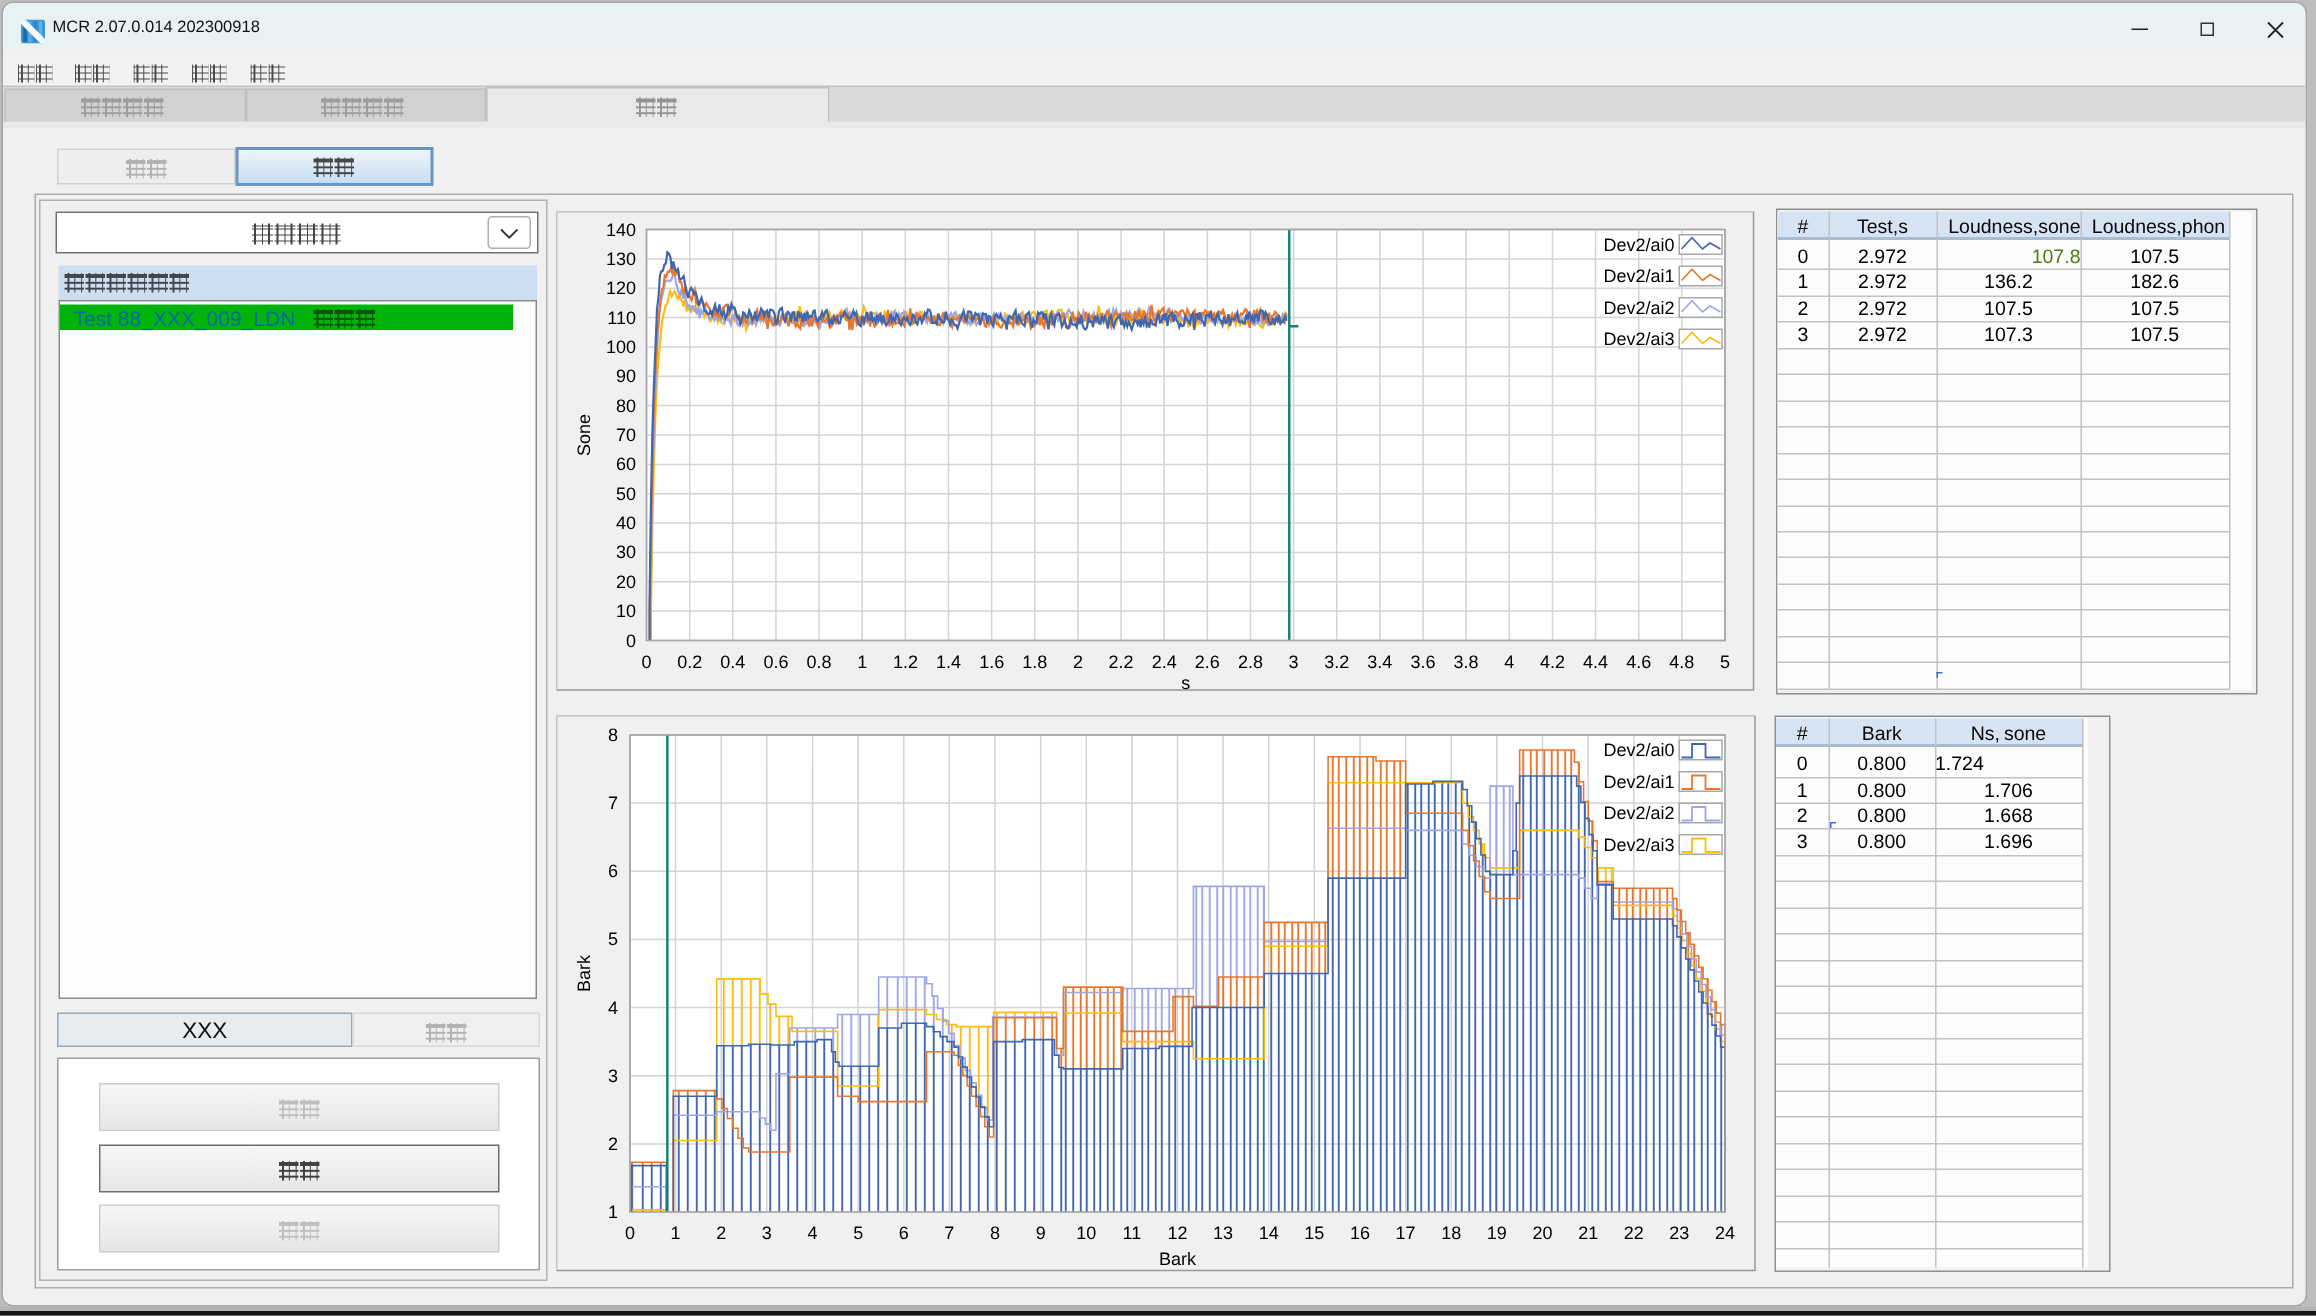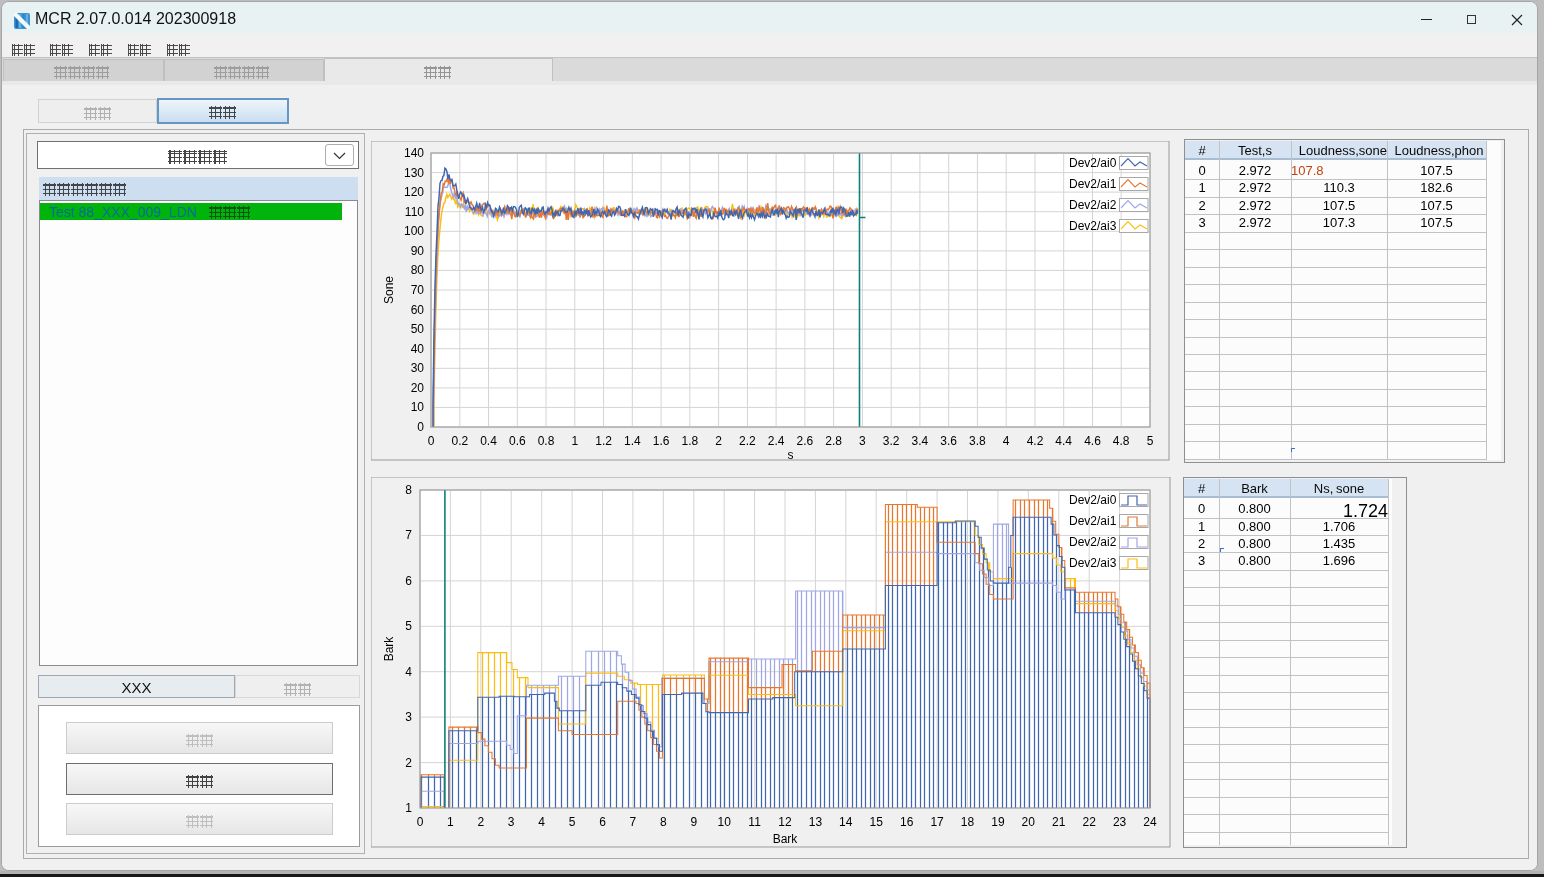--- a/index.html
+++ b/index.html
@@ -14,21 +14,21 @@
 <div class="abs" style="left:1px;top:1px;width:1537px;height:870px;background:#f0f0f0;border:1px solid #a5a5a5;border-radius:8px 8px 8px 8px;overflow:hidden">
 <div class="abs" style="left:0;top:0;width:100%;height:31px;background:#e9f2f3"></div>
 <svg class="abs" style="left:12px;top:11px" width="16" height="16" viewBox="0 0 16 16">
 <rect x="0" y="0" width="16" height="16" rx="2" fill="#3d95d5"></rect>
 <rect x="1.5" y="1" width="2.5" height="14" fill="#1f6aa8"></rect>
 <rect x="5" y="1" width="2" height="14" fill="#62b1e2"></rect>
 <rect x="8.5" y="1" width="2" height="14" fill="#2f87c4"></rect>
 <rect x="12" y="1" width="2" height="14" fill="#62b1e2"></rect>
 <polygon points="0,0 3,0 16,13 16,16 13,16 0,3" fill="#f2fafd"></polygon>
 </svg>
-<div class="abs" style="left:33px;top:6px;font-size:16px;color:#111;line-height:21px">MCR 2.07.0.014 202300918</div>
+<div class="abs" style="left:33px;top:6px;font-size:11px;color:#111;line-height:21px">MCR 2.07.0.014 202300918</div>
 <div class="abs" style="left:1419px;top:17px;width:11px;height:1.2px;background:#222"></div>
 <div class="abs" style="left:1465px;top:13px;width:9px;height:9px;border:1.1px solid #333"></div>
 <svg class="abs" style="left:1509px;top:12px" width="12" height="12" viewBox="0 0 12 12">
 <path d="M1,1 L11,11 M11,1 L1,11" stroke="#222" stroke-width="1.2"></path>
     </svg>
 <div class="abs" style="left:0;top:31px;width:100%;height:24px;background:#f1f1f1"></div>
 <div class="abs" style="left:0;top:54.5px;width:100%;height:1px;background:#c3c3c3"></div>
 <div class="abs" style="left:10px;top:38px"><i class="cj" style="width:11px;height:12px;margin-right:1px;color:#1a1a1a;"></i><i class="cj" style="width:11px;height:12px;margin-right:1px;color:#1a1a1a;"></i></div>
 <div class="abs" style="left:48px;top:38px"><i class="cj" style="width:11px;height:12px;margin-right:1px;color:#1a1a1a;"></i><i class="cj" style="width:11px;height:12px;margin-right:1px;color:#1a1a1a;"></i></div>
 <div class="abs" style="left:87px;top:38px"><i class="cj" style="width:11px;height:12px;margin-right:1px;color:#1a1a1a;"></i><i class="cj" style="width:11px;height:12px;margin-right:1px;color:#1a1a1a;"></i></div>
@@ -214,25 +214,25 @@
     <div class="abs" style="left:1183px;top:404.3px;width:301px;height:1px;background:#c2c2c2"></div>
     <div class="abs" style="left:1183px;top:421.8px;width:301px;height:1px;background:#c2c2c2"></div>
     <div class="abs" style="left:1183px;top:439.2px;width:301px;height:1px;background:#c2c2c2"></div>
     <div class="abs" style="left:1183px;top:456.6px;width:301px;height:1px;background:#c2c2c2"></div>
     <div class="abs" style="left:1217px;top:139px;width:1px;height:319px;background:#c2c2c2"></div>
     <div class="abs" style="left:1289px;top:139px;width:1px;height:319px;background:#c2c2c2"></div>
     <div class="abs" style="left:1385px;top:139px;width:1px;height:319px;background:#c2c2c2"></div>
     <div class="abs" style="left:1484px;top:139px;width:1px;height:319px;background:#c2c2c2"></div>
     <div class="abs" style="left:1183px;top:161.0px;width:34px;text-align:center;font-size:13px;color:#000">0</div>
     <div class="abs" style="left:1217px;top:161.0px;width:72px;text-align:center;font-size:13px;color:#000">2.972</div>
-    <div class="abs" style="left:1289px;top:161.0px;width:96px;text-align:left;font-size:13px;color:#c2410c">107.8</div>
+    <div class="abs" style="left:1289px;top:161.0px;width:96px;text-align:right;font-size:13px;color:#4d7c0f">107.8</div>
     <div class="abs" style="left:1385px;top:161.0px;width:99px;text-align:center;font-size:13px;color:#000">107.5</div>
     <div class="abs" style="left:1183px;top:178.4px;width:34px;text-align:center;font-size:13px;color:#000">1</div>
     <div class="abs" style="left:1217px;top:178.4px;width:72px;text-align:center;font-size:13px;color:#000">2.972</div>
-    <div class="abs" style="left:1289px;top:178.4px;width:96px;text-align:center;font-size:13px;color:#000">110.3</div>
+    <div class="abs" style="left:1289px;top:178.4px;width:96px;text-align:center;font-size:13px;color:#000">136.2</div>
     <div class="abs" style="left:1385px;top:178.4px;width:99px;text-align:center;font-size:13px;color:#000">182.6</div>
     <div class="abs" style="left:1183px;top:195.9px;width:34px;text-align:center;font-size:13px;color:#000">2</div>
     <div class="abs" style="left:1217px;top:195.9px;width:72px;text-align:center;font-size:13px;color:#000">2.972</div>
     <div class="abs" style="left:1289px;top:195.9px;width:96px;text-align:center;font-size:13px;color:#000">107.5</div>
     <div class="abs" style="left:1385px;top:195.9px;width:99px;text-align:center;font-size:13px;color:#000">107.5</div>
     <div class="abs" style="left:1183px;top:213.3px;width:34px;text-align:center;font-size:13px;color:#000">3</div>
     <div class="abs" style="left:1217px;top:213.3px;width:72px;text-align:center;font-size:13px;color:#000">2.972</div>
     <div class="abs" style="left:1289px;top:213.3px;width:96px;text-align:center;font-size:13px;color:#000">107.3</div>
     <div class="abs" style="left:1385px;top:213.3px;width:99px;text-align:center;font-size:13px;color:#000">107.5</div>
 <div class="abs" style="left:1181px;top:475px;width:224px;height:371px;border:1px solid #8f8f8f;background:#f0f0f0"></div>
@@ -258,26 +258,26 @@
     <div class="abs" style="left:1182px;top:759.8px;width:204px;height:1px;background:#c2c2c2"></div>
     <div class="abs" style="left:1182px;top:777.2px;width:204px;height:1px;background:#c2c2c2"></div>
     <div class="abs" style="left:1182px;top:794.6px;width:204px;height:1px;background:#c2c2c2"></div>
     <div class="abs" style="left:1182px;top:812.1px;width:204px;height:1px;background:#c2c2c2"></div>
     <div class="abs" style="left:1182px;top:829.5px;width:204px;height:1px;background:#c2c2c2"></div>
     <div class="abs" style="left:1217px;top:477px;width:1px;height:366px;background:#c2c2c2"></div>
     <div class="abs" style="left:1288px;top:477px;width:1px;height:366px;background:#c2c2c2"></div>
     <div class="abs" style="left:1386px;top:477px;width:1px;height:366px;background:#c2c2c2"></div>
     <div class="abs" style="left:1182px;top:499.0px;width:35px;text-align:center;font-size:13px;color:#000">0</div>
     <div class="abs" style="left:1217px;top:499.0px;width:71px;text-align:center;font-size:13px;color:#000">0.800</div>
-    <div class="abs" style="left:1288px;top:499.0px;width:98px;text-align:right;font-size:18px;color:#000">1.724</div>
+    <div class="abs" style="left:1288px;top:499.0px;width:98px;text-align:left;font-size:13px;color:#000">1.724</div>
     <div class="abs" style="left:1182px;top:516.5px;width:35px;text-align:center;font-size:13px;color:#000">1</div>
     <div class="abs" style="left:1217px;top:516.5px;width:71px;text-align:center;font-size:13px;color:#000">0.800</div>
     <div class="abs" style="left:1288px;top:516.5px;width:98px;text-align:center;font-size:13px;color:#000">1.706</div>
     <div class="abs" style="left:1182px;top:533.9px;width:35px;text-align:center;font-size:13px;color:#000">2</div>
     <div class="abs" style="left:1217px;top:533.9px;width:71px;text-align:center;font-size:13px;color:#000">0.800</div>
-    <div class="abs" style="left:1288px;top:533.9px;width:98px;text-align:center;font-size:13px;color:#000">1.435</div>
+    <div class="abs" style="left:1288px;top:533.9px;width:98px;text-align:center;font-size:13px;color:#000">1.668</div>
     <div class="abs" style="left:1182px;top:551.4px;width:35px;text-align:center;font-size:13px;color:#000">3</div>
     <div class="abs" style="left:1217px;top:551.4px;width:71px;text-align:center;font-size:13px;color:#000">0.800</div>
     <div class="abs" style="left:1288px;top:551.4px;width:98px;text-align:center;font-size:13px;color:#000">1.696</div>
 <div class="abs" style="left:1289px;top:446px;width:4px;height:4px;border-left:1.5px solid #3b6cd4;border-top:1.5px solid #3b6cd4"></div>
 <div class="abs" style="left:1218px;top:546px;width:4px;height:4px;border-left:1.5px solid #3b6cd4;border-top:1.5px solid #3b6cd4"></div>
 </div>
 <div class="abs" style="left:0;top:871px;width:100%;height:3px;background:#b3b3b3"></div>
 <div class="abs" style="left:0;top:874px;width:100%;height:3px;background:#161616"></div>
 </body></html>

